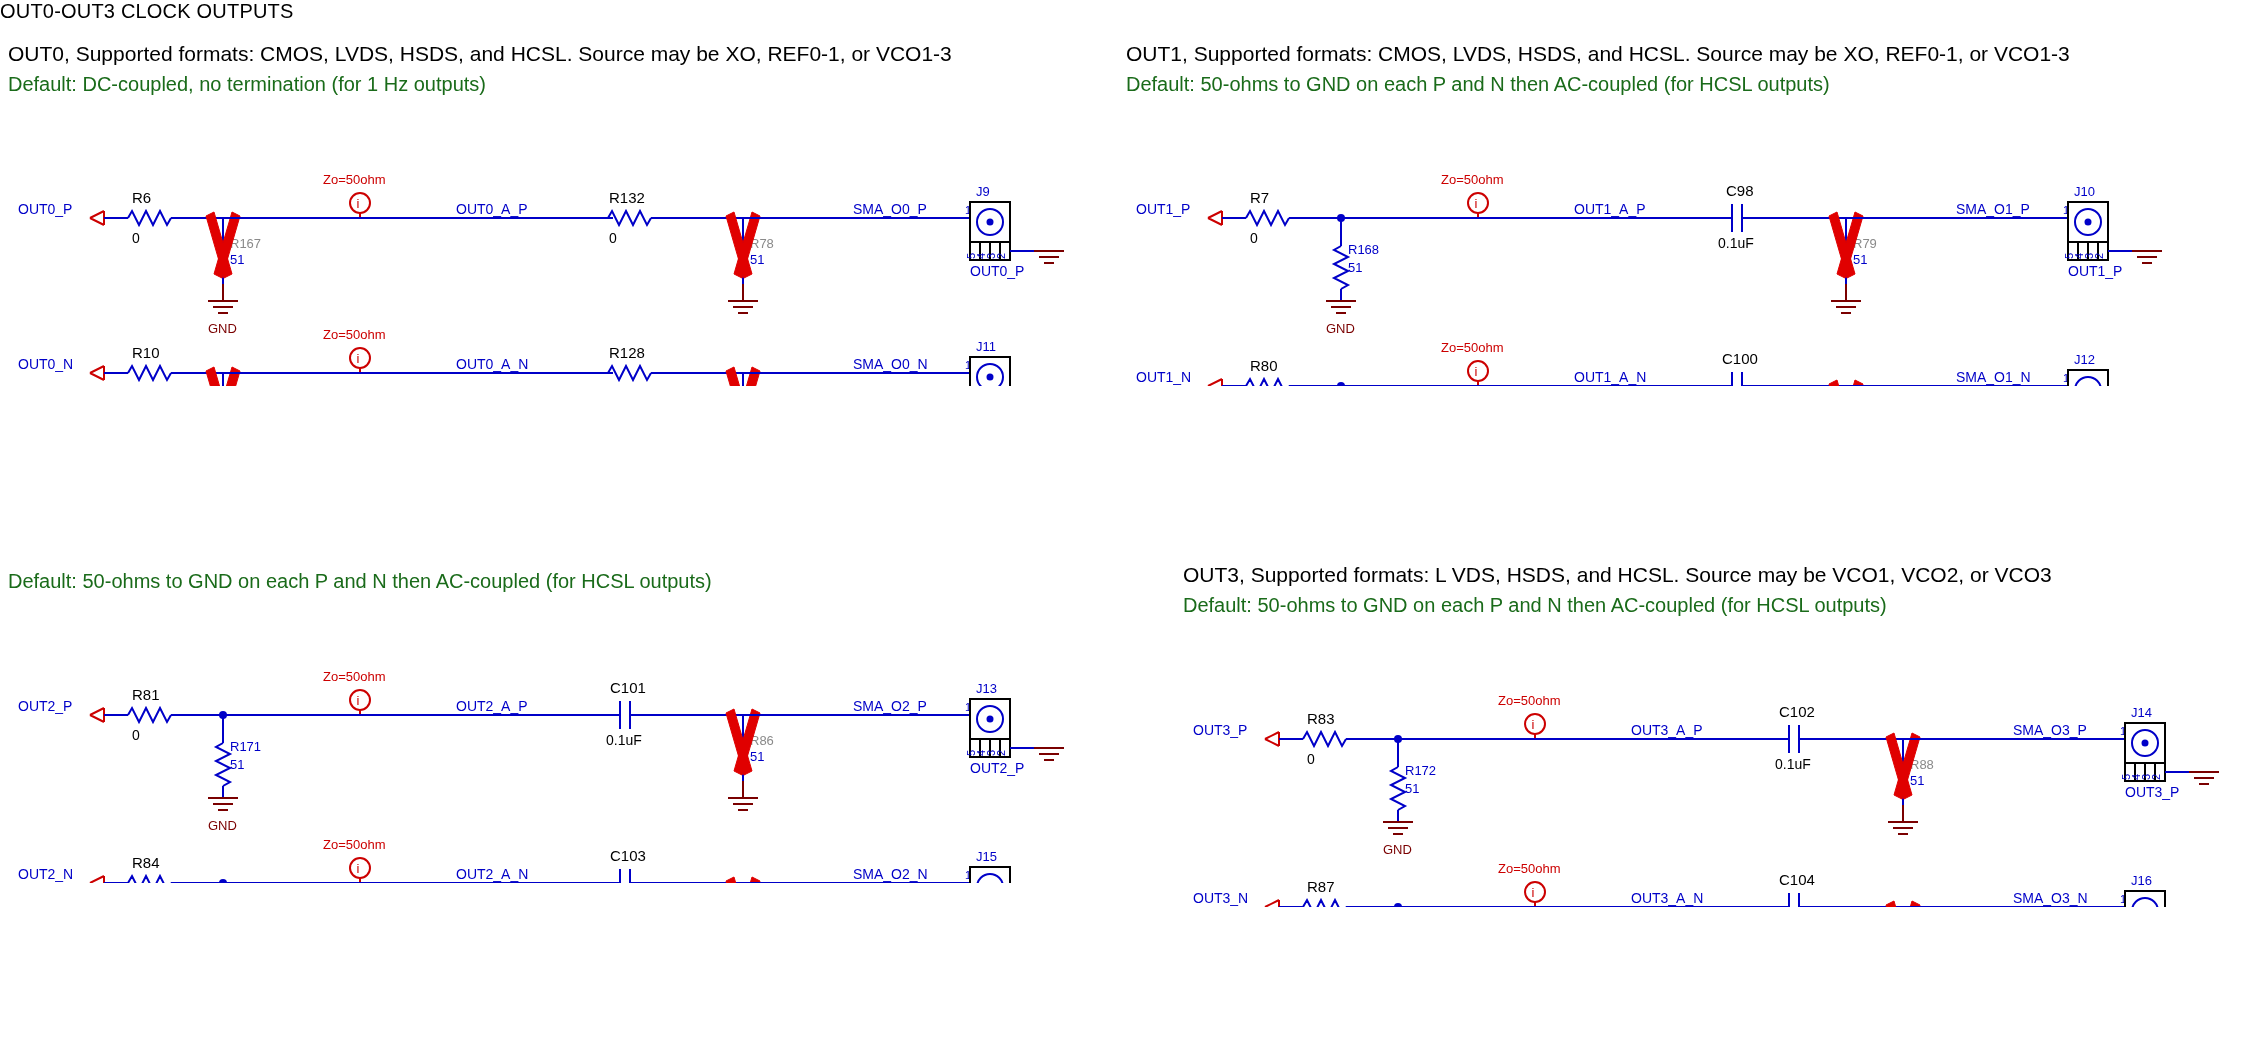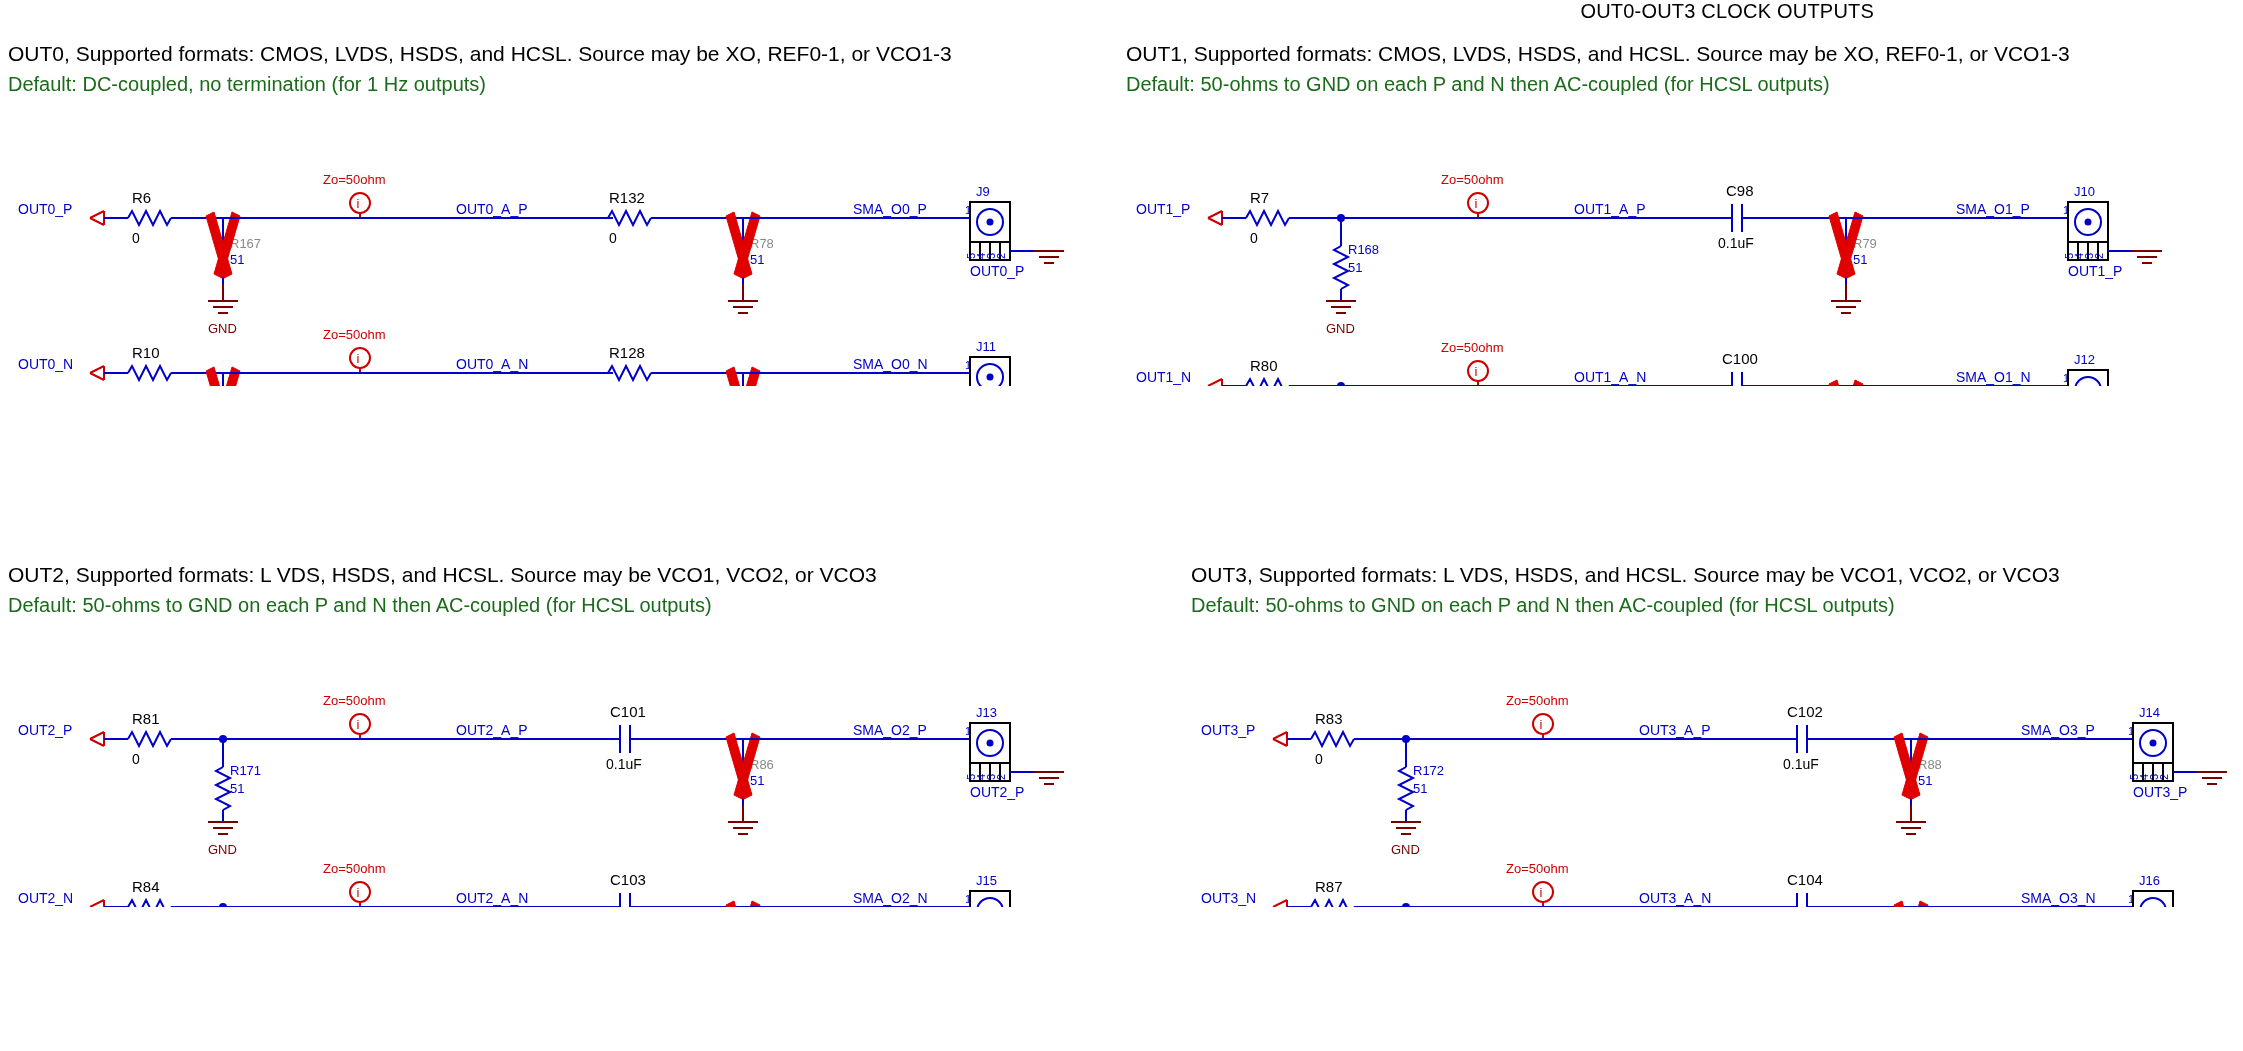--- a/index.html
+++ b/index.html
@@ -19,21 +19,21 @@
     position: absolute;
     left: 0; top: 0;
     width: 2243px;
     height: 1051px;
   }
   .title {
     position: absolute;
     top: 0px;
     left: 0;
     width: 1874px;
-    text-align: right;
+    text-align: left;
     font-size: 20px;
     color: #000;
     letter-spacing: 0.2px;
   }
   .block {
     position: absolute;
   }
   .hdr {
     font-size: 21px;
     color: #000;
@@ -372,21 +372,20 @@
             <line class="gndw" x1="1011" y1="161" x2="1031" y2="161"></line>
             <line class="gndw" x1="1016" y1="167" x2="1026" y2="167"></line>
             <text class="t-net" x="942" y="180">OUT1_N</text>
           </g>
         </g>
       </svg>
     </div>
   </div>
 
   <div class="block" style="left:8px; top:563px;">
-    <div class="hdr">OUT2, Supported  formats: L VDS, HSDS, and HCSL. Source  may be VCO1, VCO2, or VCO3</div>
     <div class="sub">Default: 50-ohms to GND on each P    and N then  AC-coupled (for HCSL   outputs)</div>
 
     <div class="circuit">
       <svg class="sch" width="1070" height="290" viewBox="0 0 1070 290">
         <g>
           <text class="t-net" x="10" y="118">OUT2_P</text>
           <path class="wire-r" d="M82,122 l14,-7 M82,122 l14,7 M96,115 l0,14"></path>
           <line class="wire" x1="96" y1="122" x2="120" y2="122"></line>
           <path class="comp" d="M120,122 l4,-7 l7,14 l7,-14 l7,14 l7,-14 l7,14 l4,-7"></path>
           <line class="wire" x1="163" y1="122" x2="215" y2="122"></line>
@@ -520,21 +519,21 @@
             <line class="gndw" x1="1026" y1="155" x2="1056" y2="155"></line>
             <line class="gndw" x1="1031" y1="161" x2="1051" y2="161"></line>
             <line class="gndw" x1="1036" y1="167" x2="1046" y2="167"></line>
             <text class="t-net" x="962" y="180">OUT2_N</text>
           </g>
         </g>
       </svg>
     </div>
   </div>
 
-  <div class="block" style="left:1183px; top:563px;margin-left:8px;">
+  <div class="block" style="left:1183px; top:563px;">
     <div class="hdr">OUT3, Supported  formats: L VDS, HSDS, and HCSL. Source  may be VCO1, VCO2, or VCO3</div>
     <div class="sub">Default: 50-ohms to GND on each P    and N then  AC-coupled (for HCSL   outputs)</div>
 
     <div class="circuit">
       <svg class="sch" width="1050" height="290" viewBox="0 0 1050 290">
         <g>
           <text class="t-net" x="10" y="118">OUT3_P</text>
           <path class="wire-r" d="M82,122 l14,-7 M82,122 l14,7 M96,115 l0,14"></path>
           <line class="wire" x1="96" y1="122" x2="120" y2="122"></line>
           <path class="comp" d="M120,122 l4,-7 l7,14 l7,-14 l7,14 l7,-14 l7,14 l4,-7"></path>

